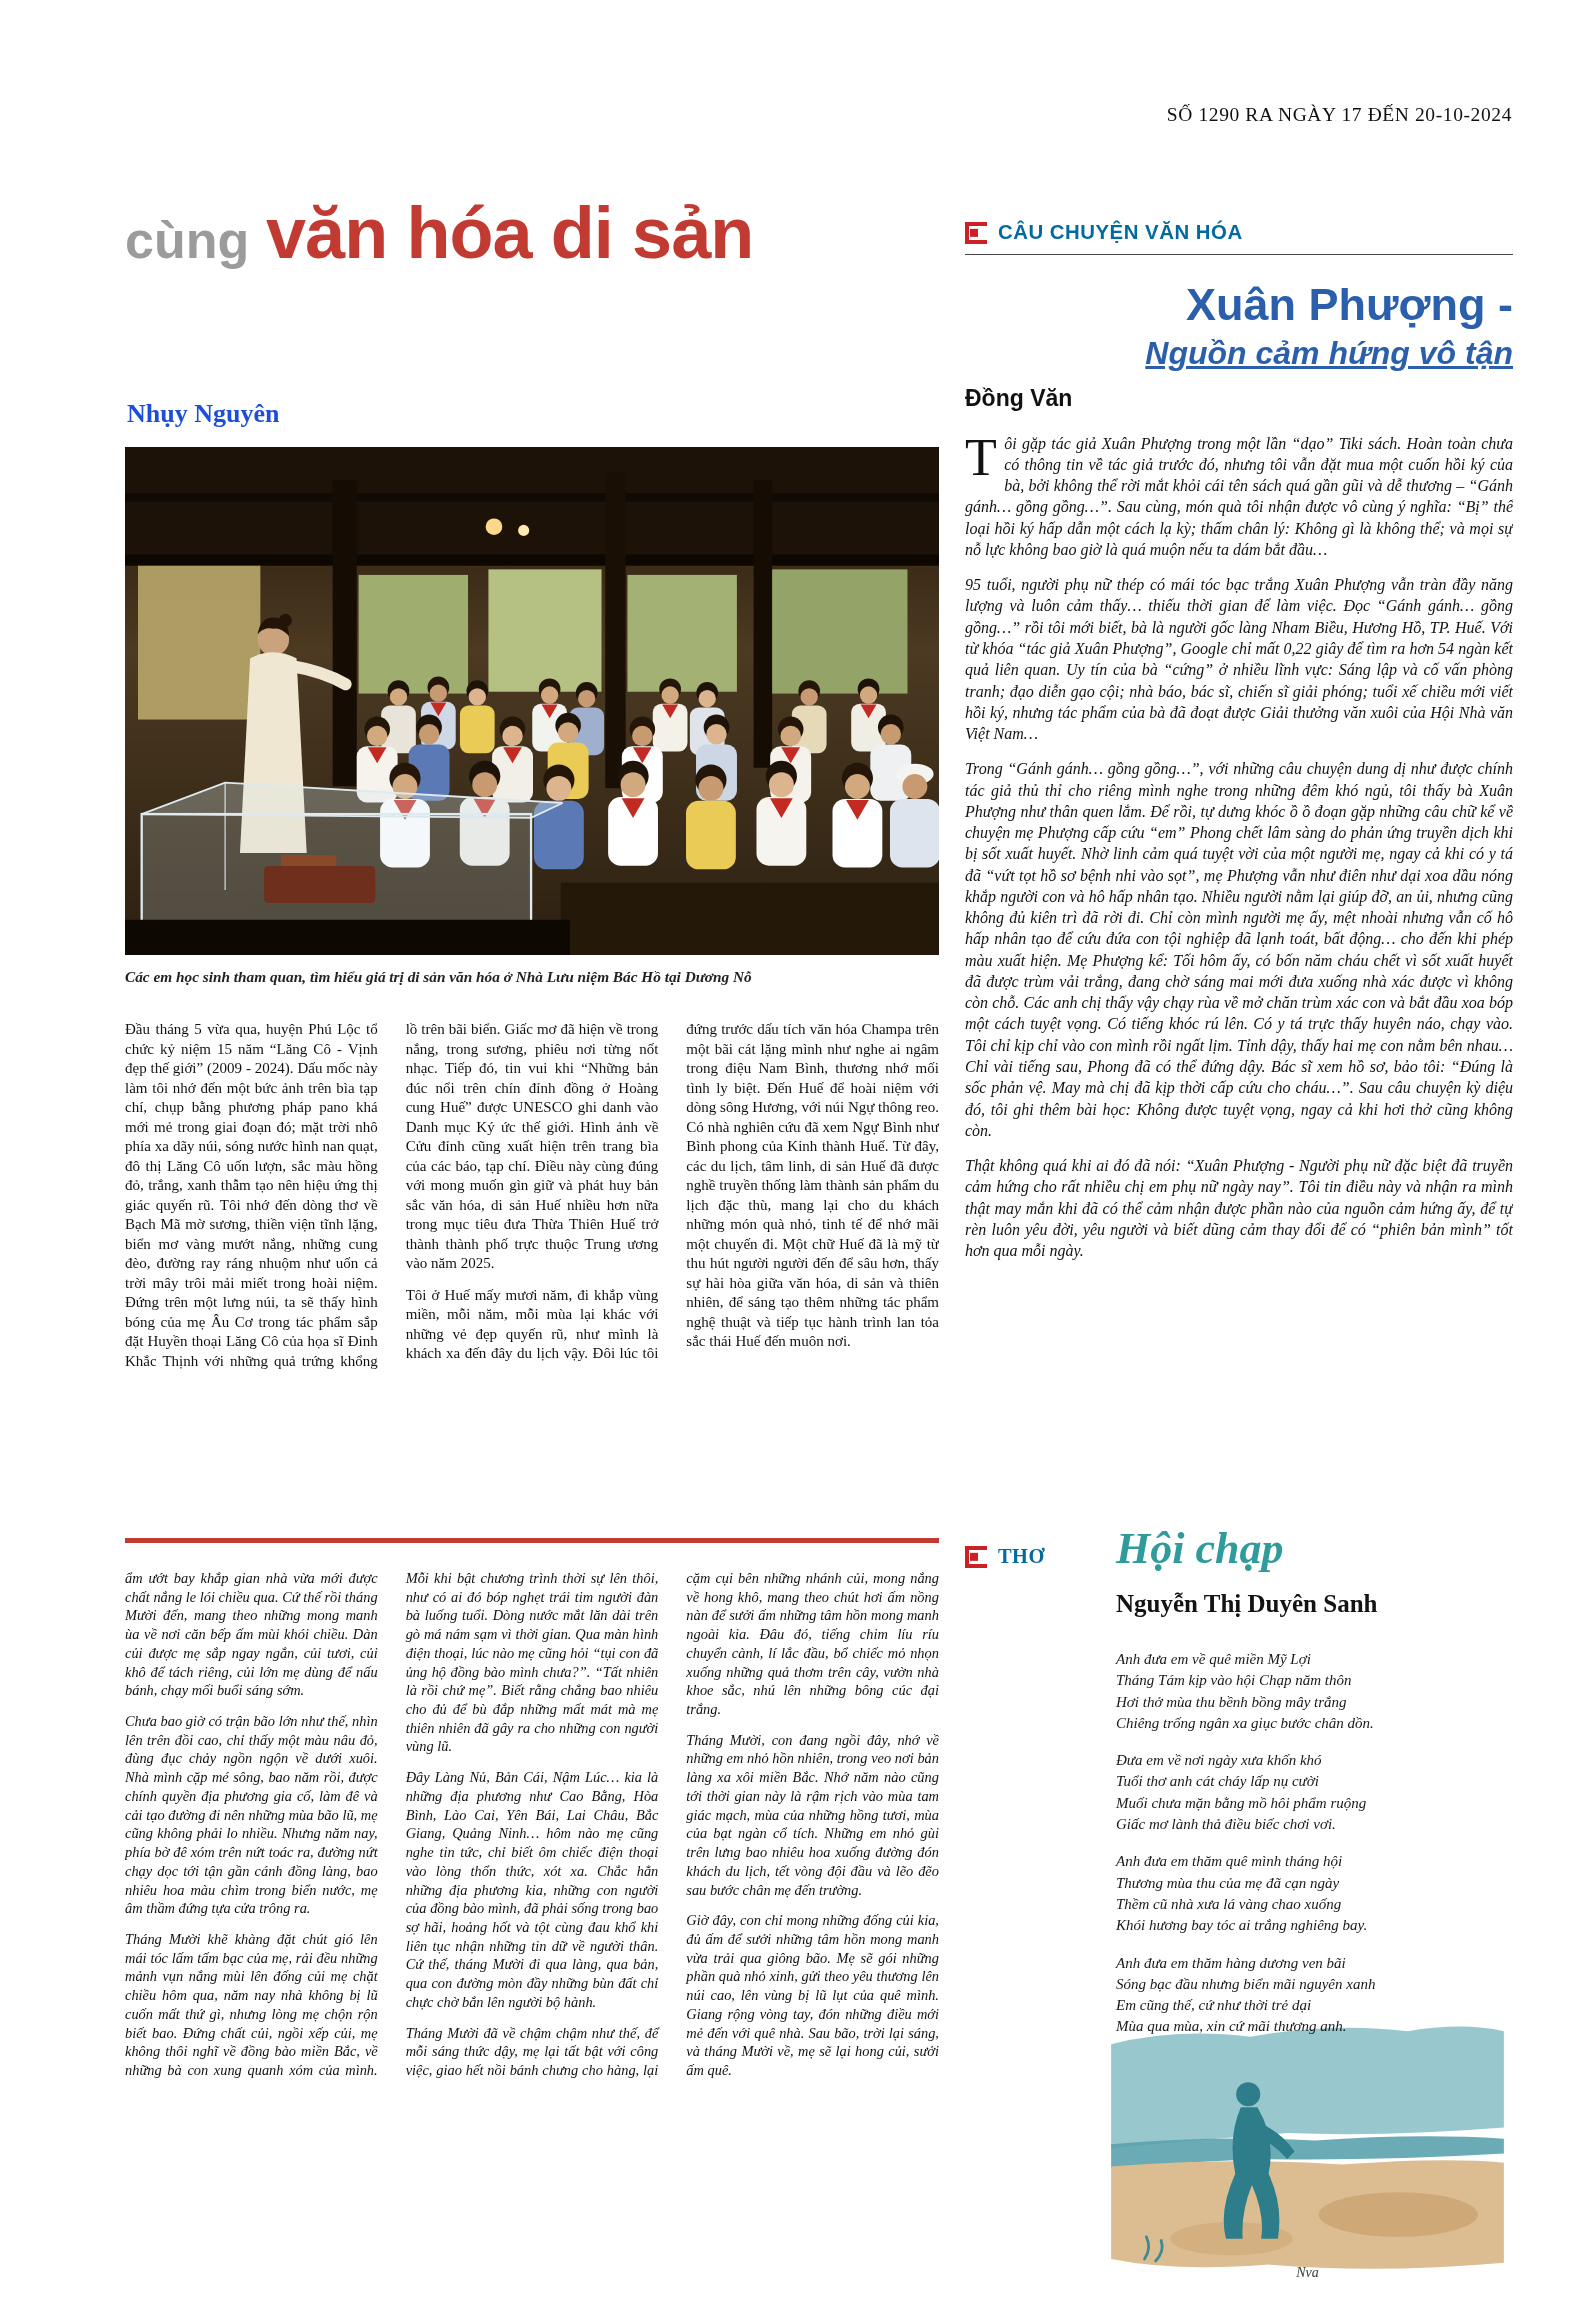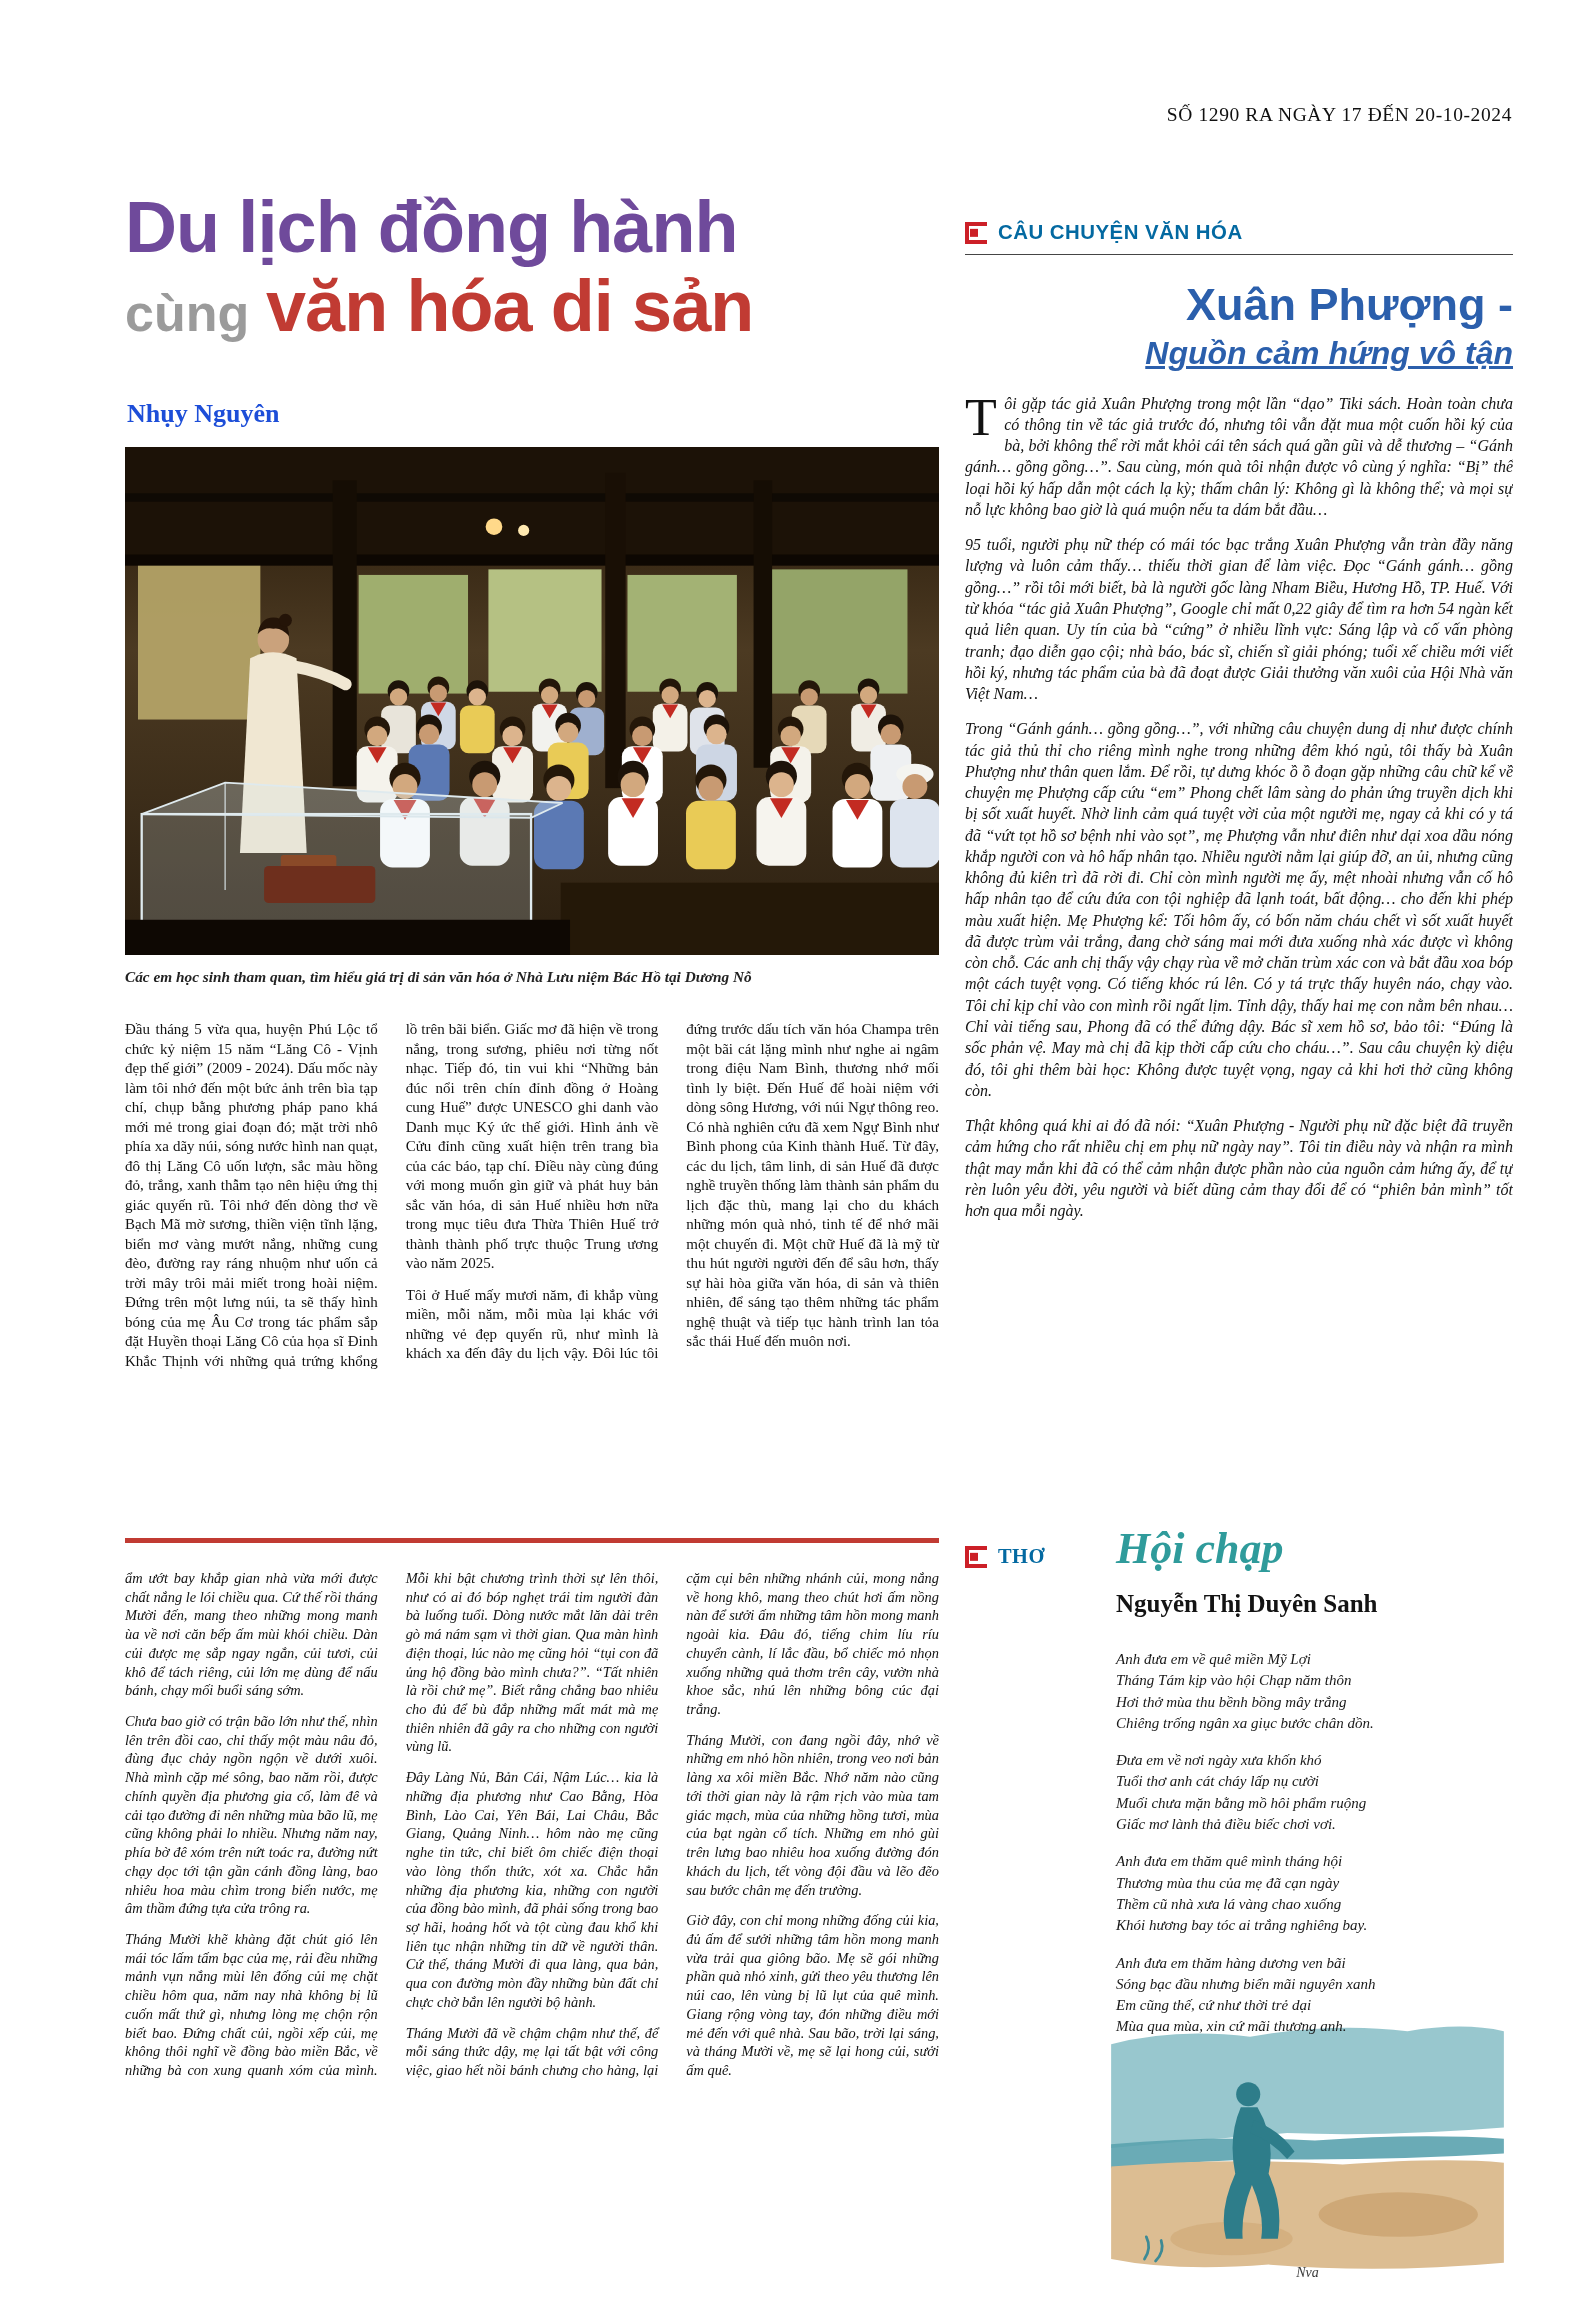--- a/index.html
+++ b/index.html
@@ -51,21 +51,20 @@
   .signature{position:absolute;left:50%;bottom:3.7px;transform:translateX(-50%);font-size:14px;font-style:italic;color:#3a3a3a;}
 </style>
 </head>
 <body>
 
 <div class="page">
 
   <div class="issue">SỐ 1290 RA NGÀY 17 ĐẾN 20-10-2024</div>
 
   <h1 class="headline">
-    <span class="hl1">Du lịch đồng hành</span>
     <span class="hl2"><span class="hl2a">cùng</span><span class="hl2b">văn hóa di sản</span></span>
   </h1>
 
   <div class="byline">Nhụy Nguyên</div>
 
   <div class="photo">
     <svg viewBox="0 0 878 548" preserveAspectRatio="none">
       <defs>
         <linearGradient id="pbg" x1="0" y1="0" x2="0" y2="1">
           <stop offset="0" stop-color="#241708"></stop>
@@ -274,20 +273,21 @@
 
   <div class="right-col">
     <div class="kicker-row kicker-underline">
       <span class="bracket-icon"></span>
       <span>CÂU CHUYỆN VĂN HÓA</span>
     </div>
     <h2 class="cs-title">
       <span class="cs-t1">Xuân Phượng -</span>
       <span class="cs-t2">Nguồn cảm hứng vô tận</span>
     </h2>
+    <div class="cs-author">Đồng Văn</div>
     <div class="cs-body">
       <p class="lead"><span class="dropcap">T</span><span>ôi gặp tác giả Xuân Phượng trong một lần “dạo” Tiki sách. Hoàn toàn chưa có thông tin về tác giả trước đó, nhưng tôi vẫn đặt mua một cuốn hồi ký của bà, bởi không thể rời mắt khỏi cái tên sách quá gần gũi và dễ thương – “Gánh gánh… gồng gồng…”. Sau cùng, món quà tôi nhận được vô cùng ý nghĩa: “Bị” thể loại hồi ký hấp dẫn một cách lạ kỳ; thấm chân lý: Không gì là không thể; và mọi sự nỗ lực không bao giờ là quá muộn nếu ta dám bắt đầu…</span></p>
       <div>
           <p class="para">95 tuổi, người phụ nữ thép có mái tóc bạc trắng Xuân Phượng vẫn tràn đầy năng lượng và luôn cảm thấy… thiếu thời gian để làm việc. Đọc “Gánh gánh… gồng gồng…” rồi tôi mới biết, bà là người gốc làng Nham Biều, Hương Hồ, TP. Huế. Với từ khóa “tác giả Xuân Phượng”, Google chỉ mất 0,22 giây để tìm ra hơn 54 ngàn kết quả liên quan. Uy tín của bà “cứng” ở nhiều lĩnh vực: Sáng lập và cố vấn phòng tranh; đạo diễn gạo cội; nhà báo, bác sĩ, chiến sĩ giải phóng; tuổi xế chiều mới viết hồi ký, nhưng tác phẩm của bà đã đoạt được Giải thưởng văn xuôi của Hội Nhà văn Việt Nam…</p>
           <p class="para">Trong “Gánh gánh… gồng gồng…”, với những câu chuyện dung dị như được chính tác giả thủ thỉ cho riêng mình nghe trong những đêm khó ngủ, tôi thấy bà Xuân Phượng như thân quen lắm. Để rồi, tự dưng khóc ồ ồ đoạn gặp những câu chữ kể về chuyện mẹ Phượng cấp cứu “em” Phong chết lâm sàng do phản ứng truyền dịch khi bị sốt xuất huyết. Nhờ linh cảm quá tuyệt vời của một người mẹ, ngay cả khi có y tá đã “vứt tọt hồ sơ bệnh nhi vào sọt”, mẹ Phượng vẫn như điên như dại xoa dầu nóng khắp người con và hô hấp nhân tạo. Nhiều người nằm lại giúp đỡ, an ủi, nhưng cũng không đủ kiên trì đã rời đi. Chỉ còn mình người mẹ ấy, mệt nhoài nhưng vẫn cố hô hấp nhân tạo để cứu đứa con tội nghiệp đã lạnh toát, bất động… cho đến khi phép màu xuất hiện. Mẹ Phượng kể: Tối hôm ấy, có bốn năm cháu chết vì sốt xuất huyết đã được trùm vải trắng, đang chờ sáng mai mới đưa xuống nhà xác được vì không còn chỗ. Các anh chị thấy vậy chạy rùa về mở chăn trùm xác con và bắt đầu xoa bóp một cách tuyệt vọng. Có tiếng khóc rú lên. Có y tá trực thấy huyên náo, chạy vào. Tôi chỉ kịp chỉ vào con mình rồi ngất lịm. Tỉnh dậy, thấy hai mẹ con nằm bên nhau… Chỉ vài tiếng sau, Phong đã có thể đứng dậy. Bác sĩ xem hồ sơ, bảo tôi: “Đúng là sốc phản vệ. May mà chị đã kịp thời cấp cứu cho cháu…”. Sau câu chuyện kỳ diệu đó, tôi ghi thêm bài học: Không được tuyệt vọng, ngay cả khi hơi thở cũng không còn.</p>
           <p class="para">Thật không quá khi ai đó đã nói: “Xuân Phượng - Người phụ nữ đặc biệt đã truyền cảm hứng cho rất nhiều chị em phụ nữ ngày nay”. Tôi tin điều này và nhận ra mình thật may mắn khi đã có thể cảm nhận được phần nào của nguồn cảm hứng ấy, để tự rèn luôn yêu đời, yêu người và biết dũng cảm thay đổi để có “phiên bản mình” tốt hơn qua mỗi ngày.</p>
         </div>
     </div>
   </div>
 

